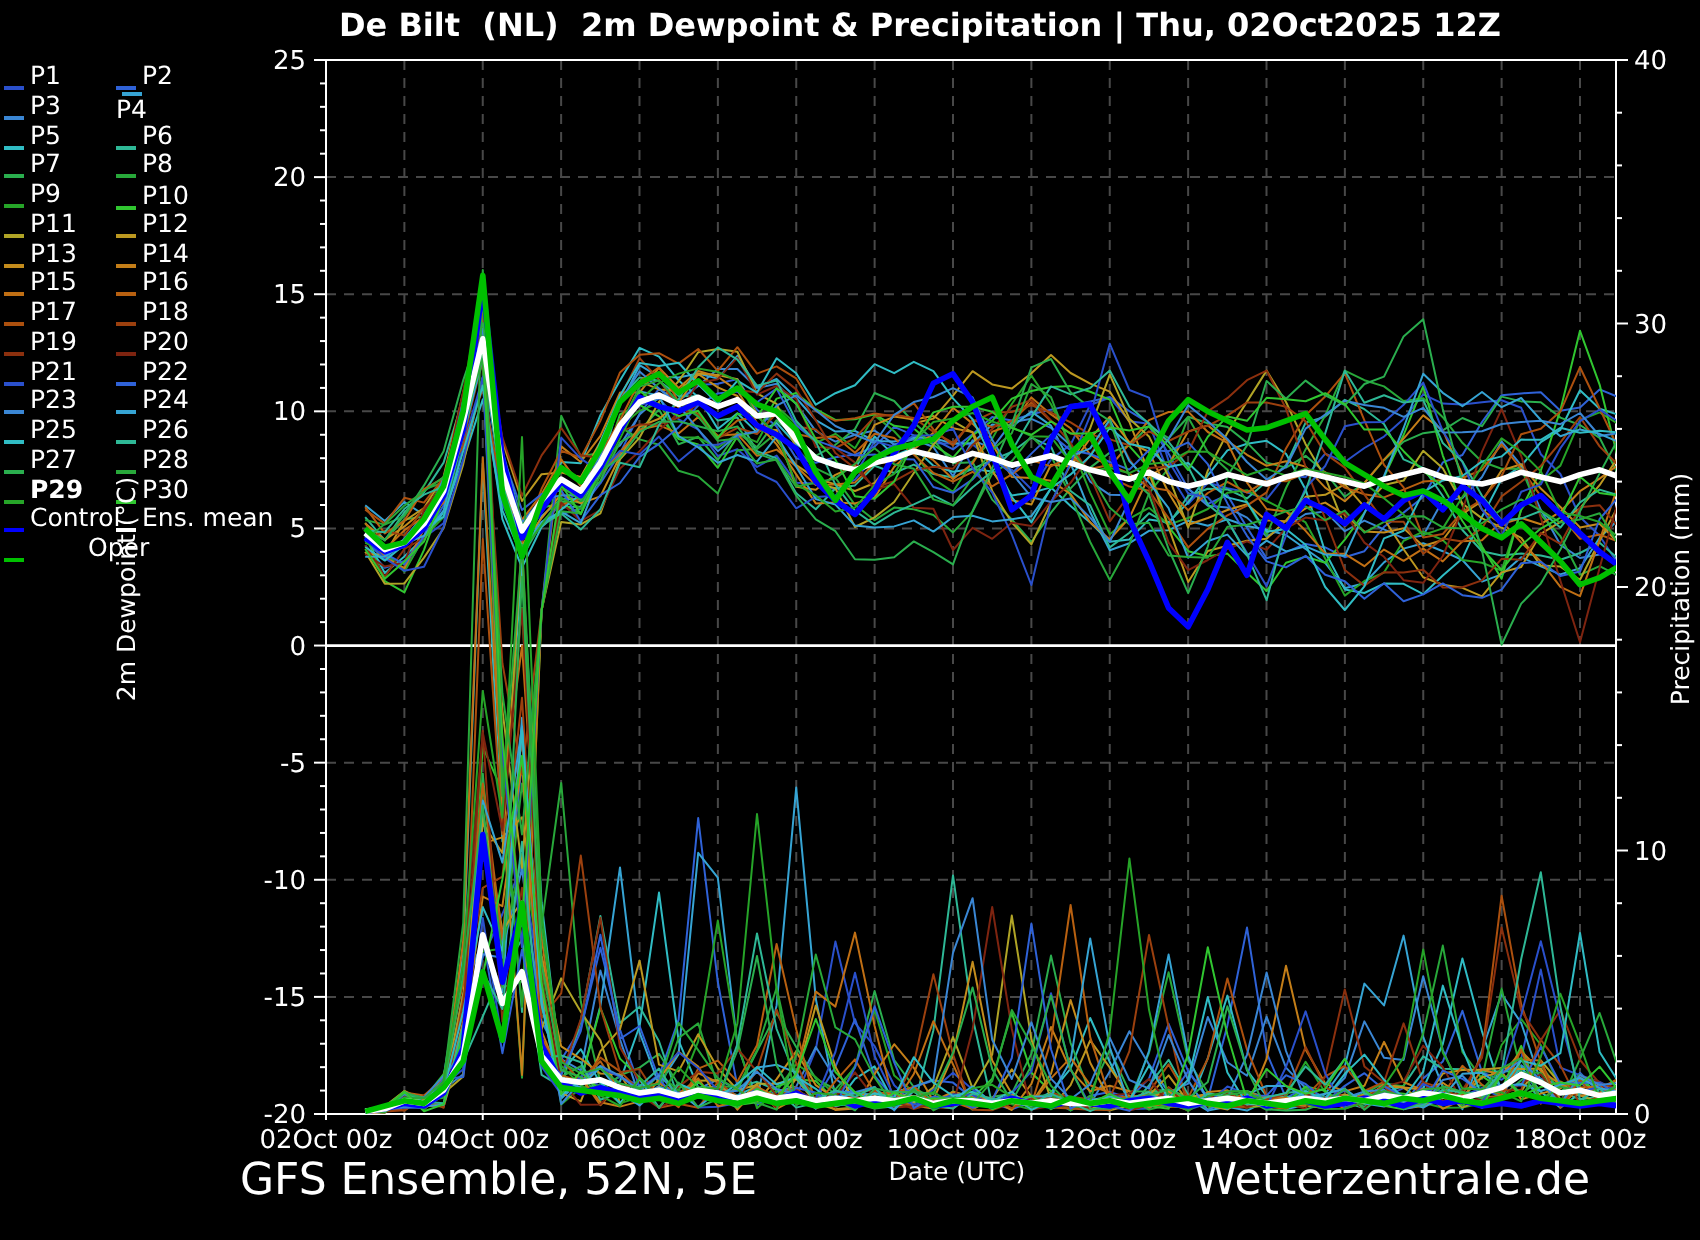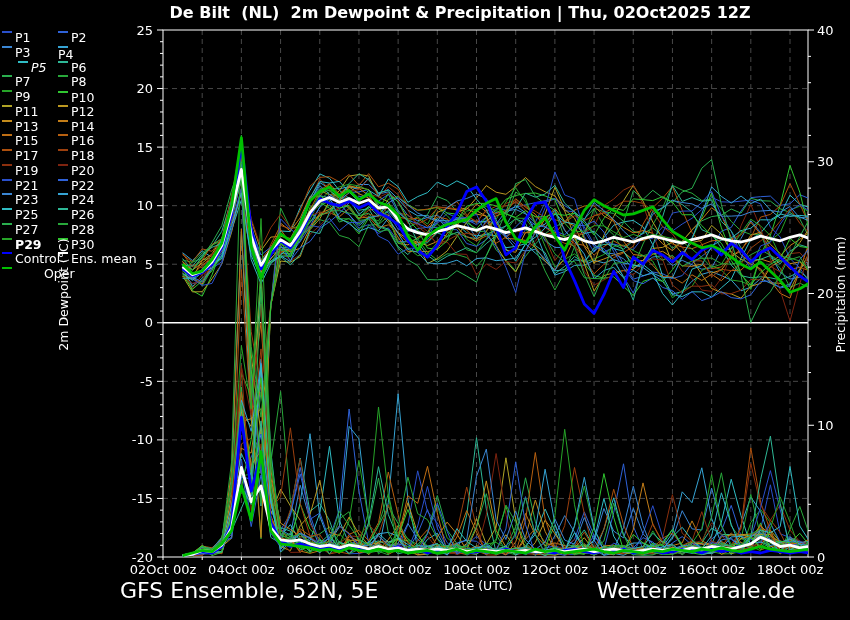--- a/index.html
+++ b/index.html
@@ -1,21 +1,21 @@
 <!DOCTYPE html>
 <html><head>
 <meta charset="utf-8">
 <style>
   html,body{margin:0;padding:0;background:#000;}
   #screen{position:relative;width:850px;height:620px;background:#000;overflow:hidden;
           font-family:"DejaVu Sans","Liberation Sans",sans-serif;color:#fff;}
   #chart-title{position:absolute;top:3px;left:70px;width:780px;text-align:center;
                font-size:16px;font-weight:bold;white-space:pre;color:#fff;}
   #legend{position:absolute;left:2px;top:31px;width:130px;}
-  .lg-item{position:absolute;height:14px;display:flex;align-items:flex-start;}
+  .lg-item{position:absolute;height:14px;display:flex;align-items:flex-end;}
   .lg-swatch{display:inline-block;width:10px;height:2px;margin-right:3px;flex:none;}
   .lg-label{font-size:12.5px;color:#fff;line-height:14px;white-space:nowrap;}
   .ax-title{position:absolute;font-size:12.5px;color:#fff;white-space:nowrap;}
   #yl-title{left:-52px;top:287px;transform:rotate(-90deg);transform-origin:center;width:230px;text-align:center;}
   #yr-title{left:725px;top:287px;transform:rotate(-90deg);transform-origin:center;width:230px;text-align:center;}
   #x-title{left:156px;top:578px;width:645px;text-align:center;}
   .footer{position:absolute;top:578px;font-size:22px;color:#fff;white-space:nowrap;}
   #footer-left{left:120px;}
   #footer-right{right:55px;}
   svg{position:absolute;left:0;top:0;}
@@ -36,21 +36,21 @@
         <span class="lg-label">P2</span>
       </div>
       <div class="lg-item" style="left: 0px; top: 14.75px;">
         <span class="lg-swatch" style="background: rgb(58, 134, 212);"></span>
         <span class="lg-label">P3</span>
       </div>
       <div class="lg-item" style="left: 56px; top: 14.75px; flex-direction: column;">
         <span class="lg-swatch" style="background: rgb(54, 164, 212);"></span>
         <span class="lg-label">P4</span>
       </div>
-      <div class="lg-item" style="left: 16px; top: 29.5px; font-style: italic;">
+      <div class="lg-item" style="left: 0px; top: 29.5px;">
         <span class="lg-swatch" style="background: rgb(48, 188, 196);"></span>
         <span class="lg-label">P5</span>
       </div>
       <div class="lg-item" style="left: 56px; top: 29.5px;">
         <span class="lg-swatch" style="background: rgb(46, 184, 150);"></span>
         <span class="lg-label">P6</span>
       </div>
       <div class="lg-item" style="left: 0px; top: 44.25px;">
         <span class="lg-swatch" style="background: rgb(42, 174, 78);"></span>
         <span class="lg-label">P7</span>

